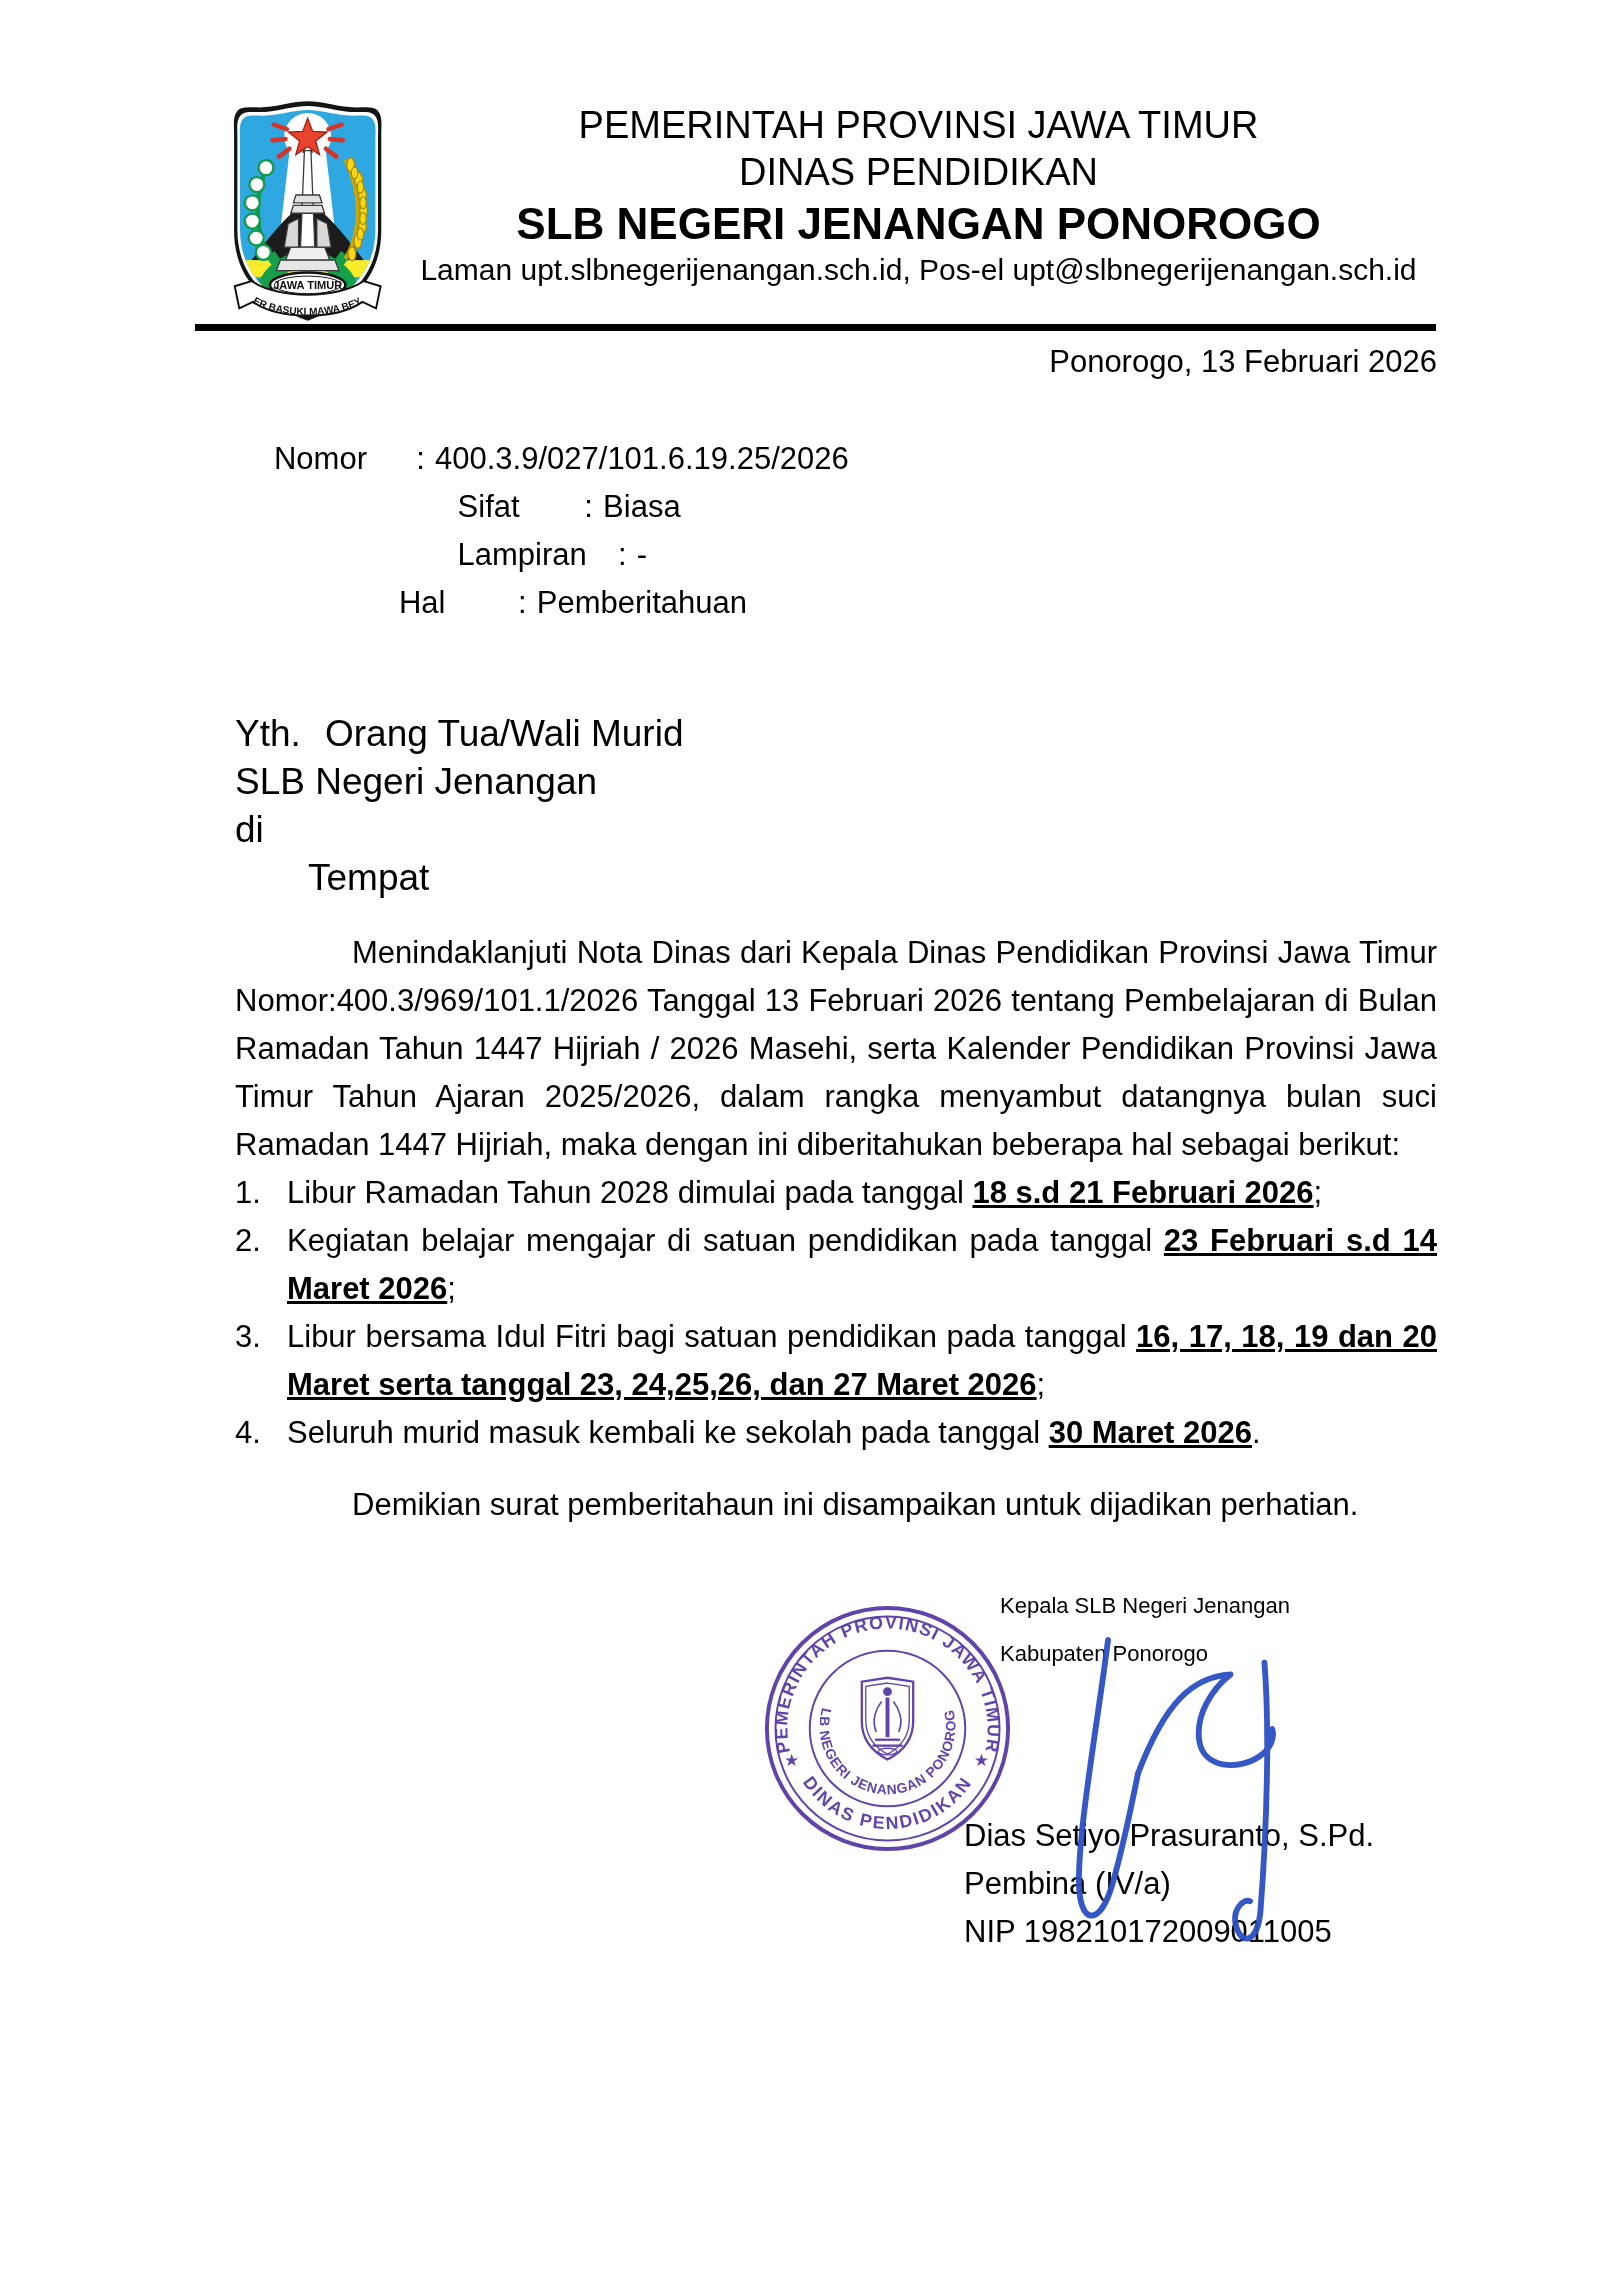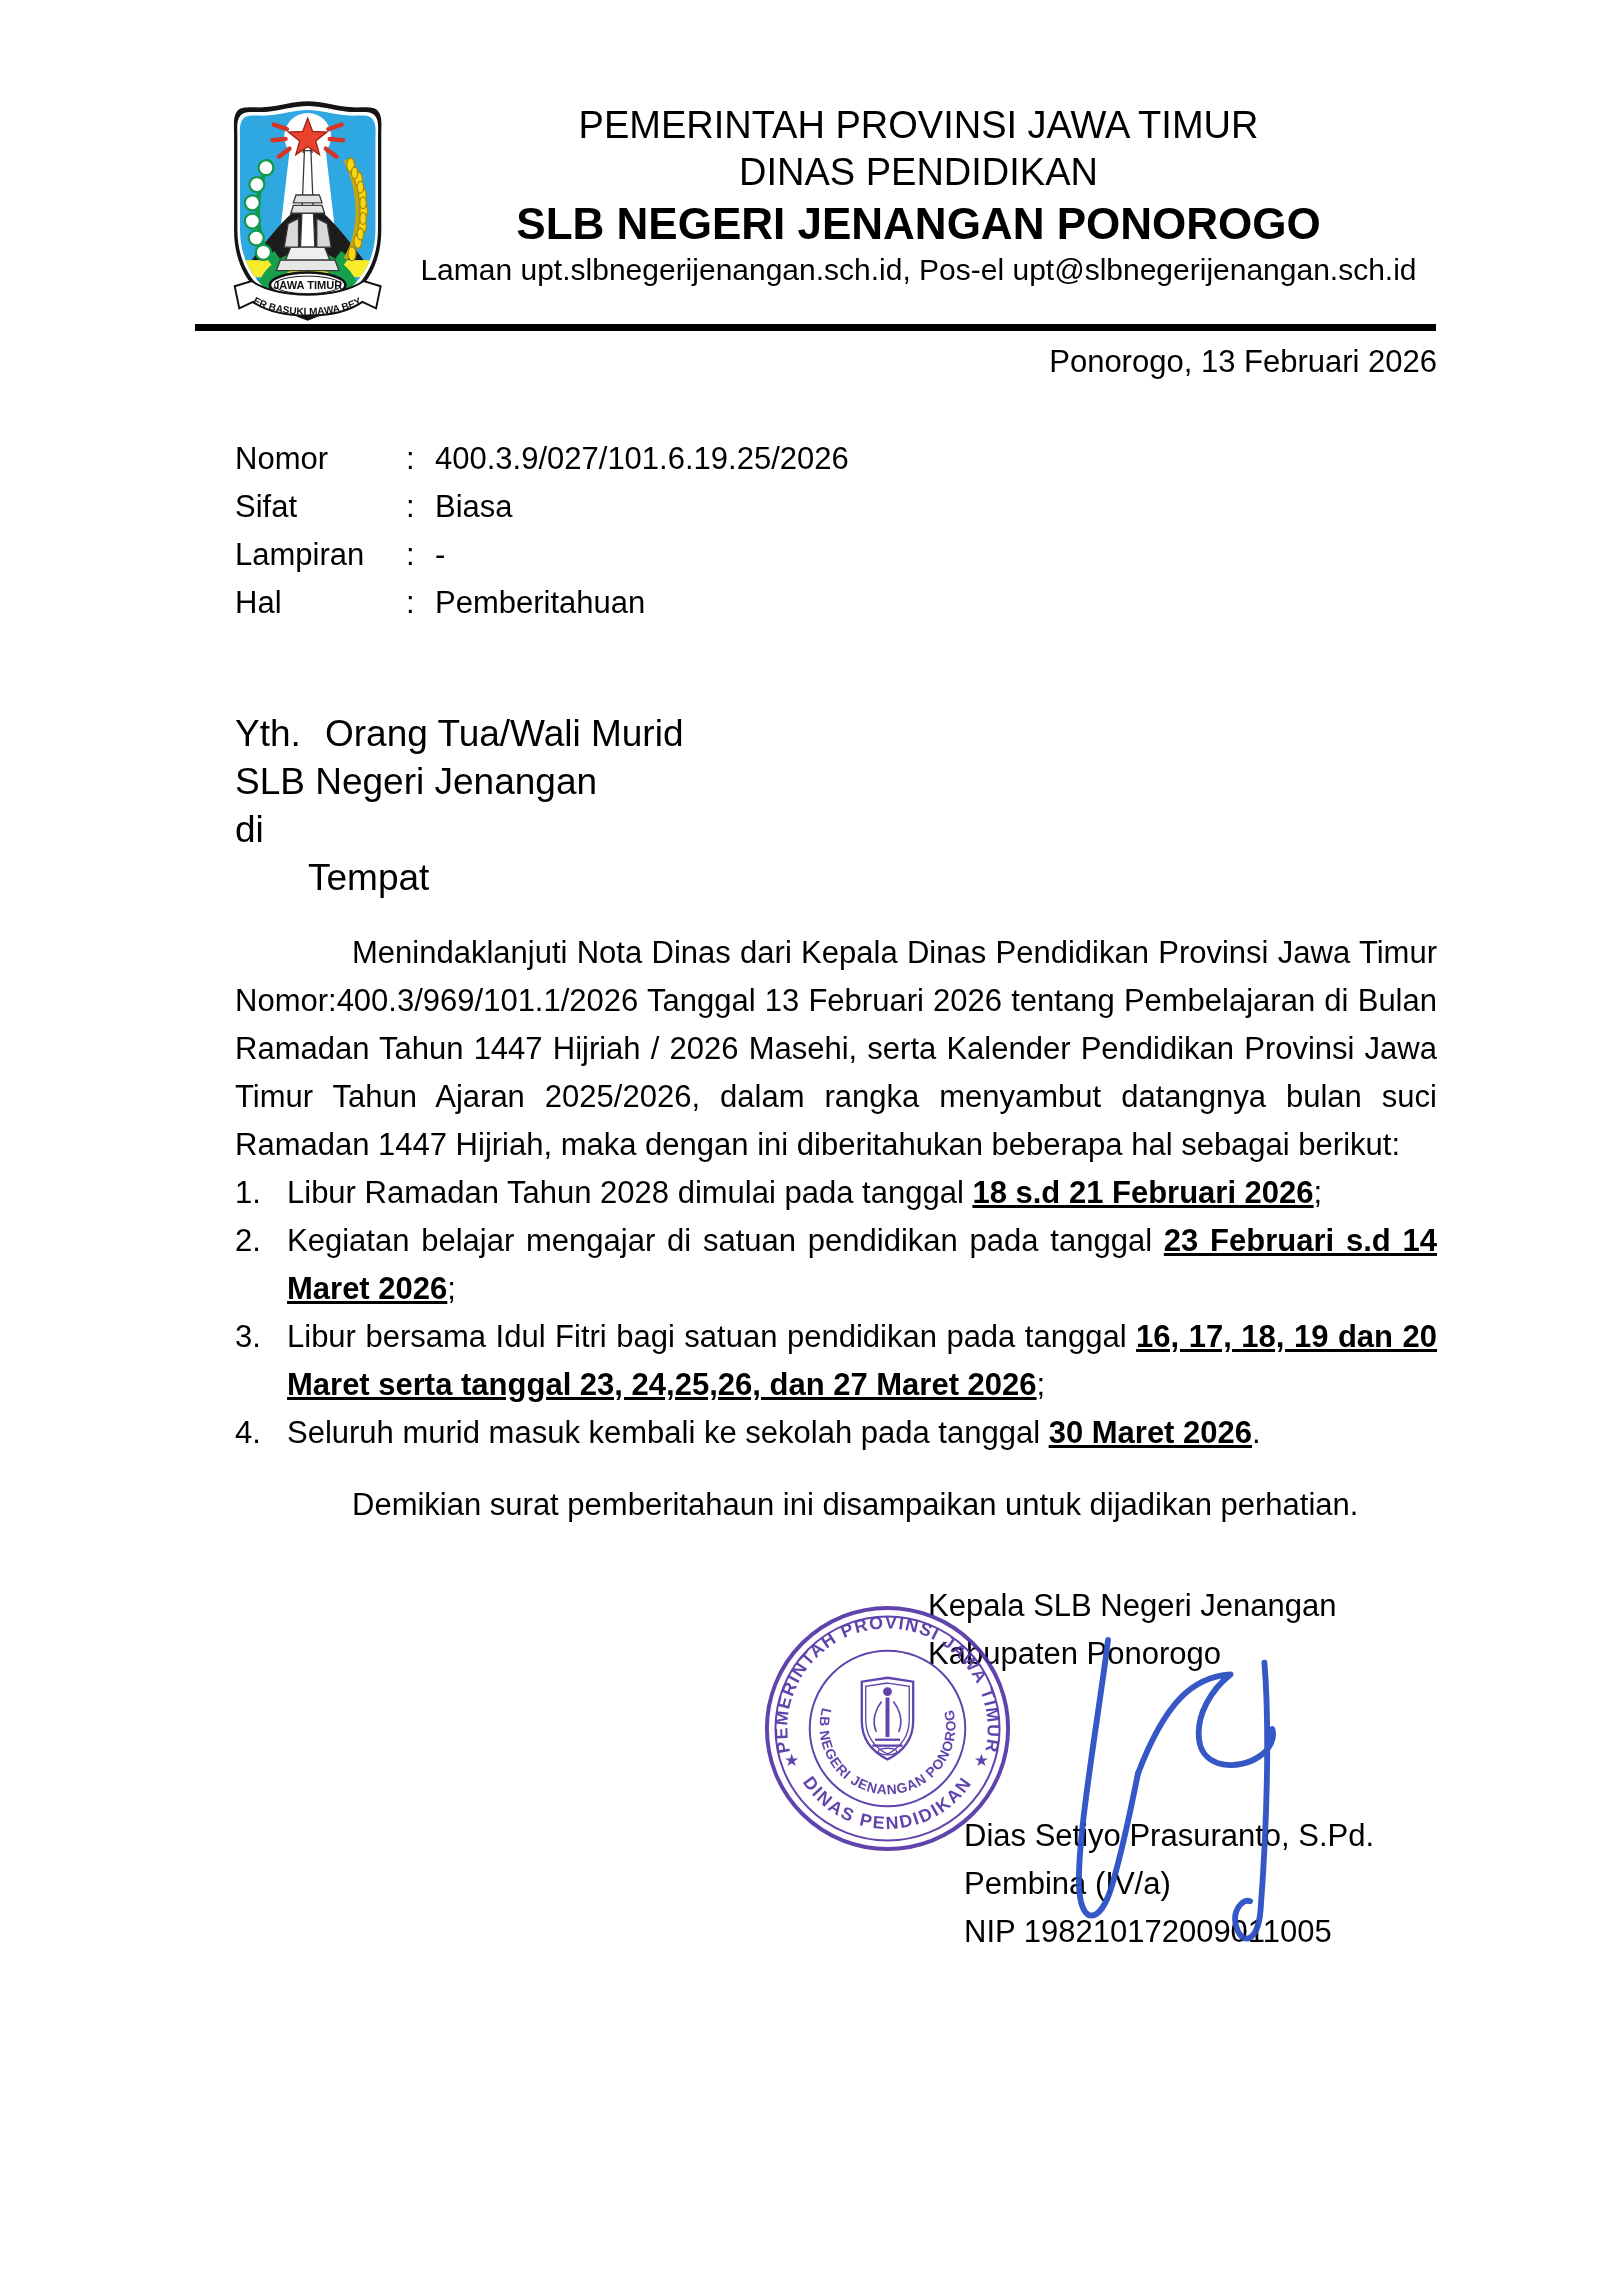--- a/index.html
+++ b/index.html
@@ -13,36 +13,36 @@
   }
   
   .lh-logo{position:absolute;left:215px;top:96px;width:186px;height:228px;}
   .lh-text{position:absolute;left:401px;top:102px;width:1035px;text-align:center;}
   .lh-line1,.lh-line2{font-size:38px;line-height:47px;font-weight:400;}
   .lh-line3{font-size:44px;line-height:56px;font-weight:bold;}
   .lh-addr,.lh-contact{font-size:30px;line-height:36px;}
   .lh-rule{position:absolute;left:195px;top:324px;width:1241px;height:7.2px;background:#000;}
   
   .date-line{position:absolute;top:344px;right:179px;font-size:31px;}
-  .meta{position:absolute;left:235px;top:435px;font-size:31px;line-height:48px;}
+  .meta{position:absolute;left:235px;top:435px;font-size:31px;line-height:48px;text-align:center;}
   .meta-row .lbl{display:inline-block;width:171px;}
   .meta-row .colon{display:inline-block;width:29px;}
   .recipient{position:absolute;left:235px;top:710px;font-size:37px;line-height:48px;}
   .recipient .yth{display:inline-block;width:90px;}
   .recipient .place{padding-left:73px;}
   
   .body-block{position:absolute;left:235px;top:929px;width:1202px;font-size:31px;line-height:48px;}
   .body-block p{margin:0;}
   .opening{text-indent:117px;text-align:justify;}
   .closing{text-indent:117px;margin-top:23.5px !important;}
   .li{position:relative;padding-left:52px;text-align:justify;}
   .li .num{position:absolute;left:0;top:0;width:52px;}
   .b{font-weight:bold;text-decoration:underline;}
   
-  .sig-title{position:absolute;left:928px;top:1582px;font-size:31px;line-height:48px;z-index:1;}
+  .sig-title{position:absolute;left:1000px;top:1582px;font-size:22px;line-height:48px;z-index:1;}
   .sig-name{position:absolute;left:964px;top:1812px;font-size:31px;line-height:48px;z-index:1;}
   .stamp-svg{position:absolute;left:759px;top:1600px;width:257px;height:257px;z-index:2;opacity:.92;}
   .signature-svg{position:absolute;left:1035px;top:1604px;width:352px;height:378px;z-index:3;}
 </style>
 </head>
 <body>
 
 <div class="page">
 
   <div class="lh-logo">

